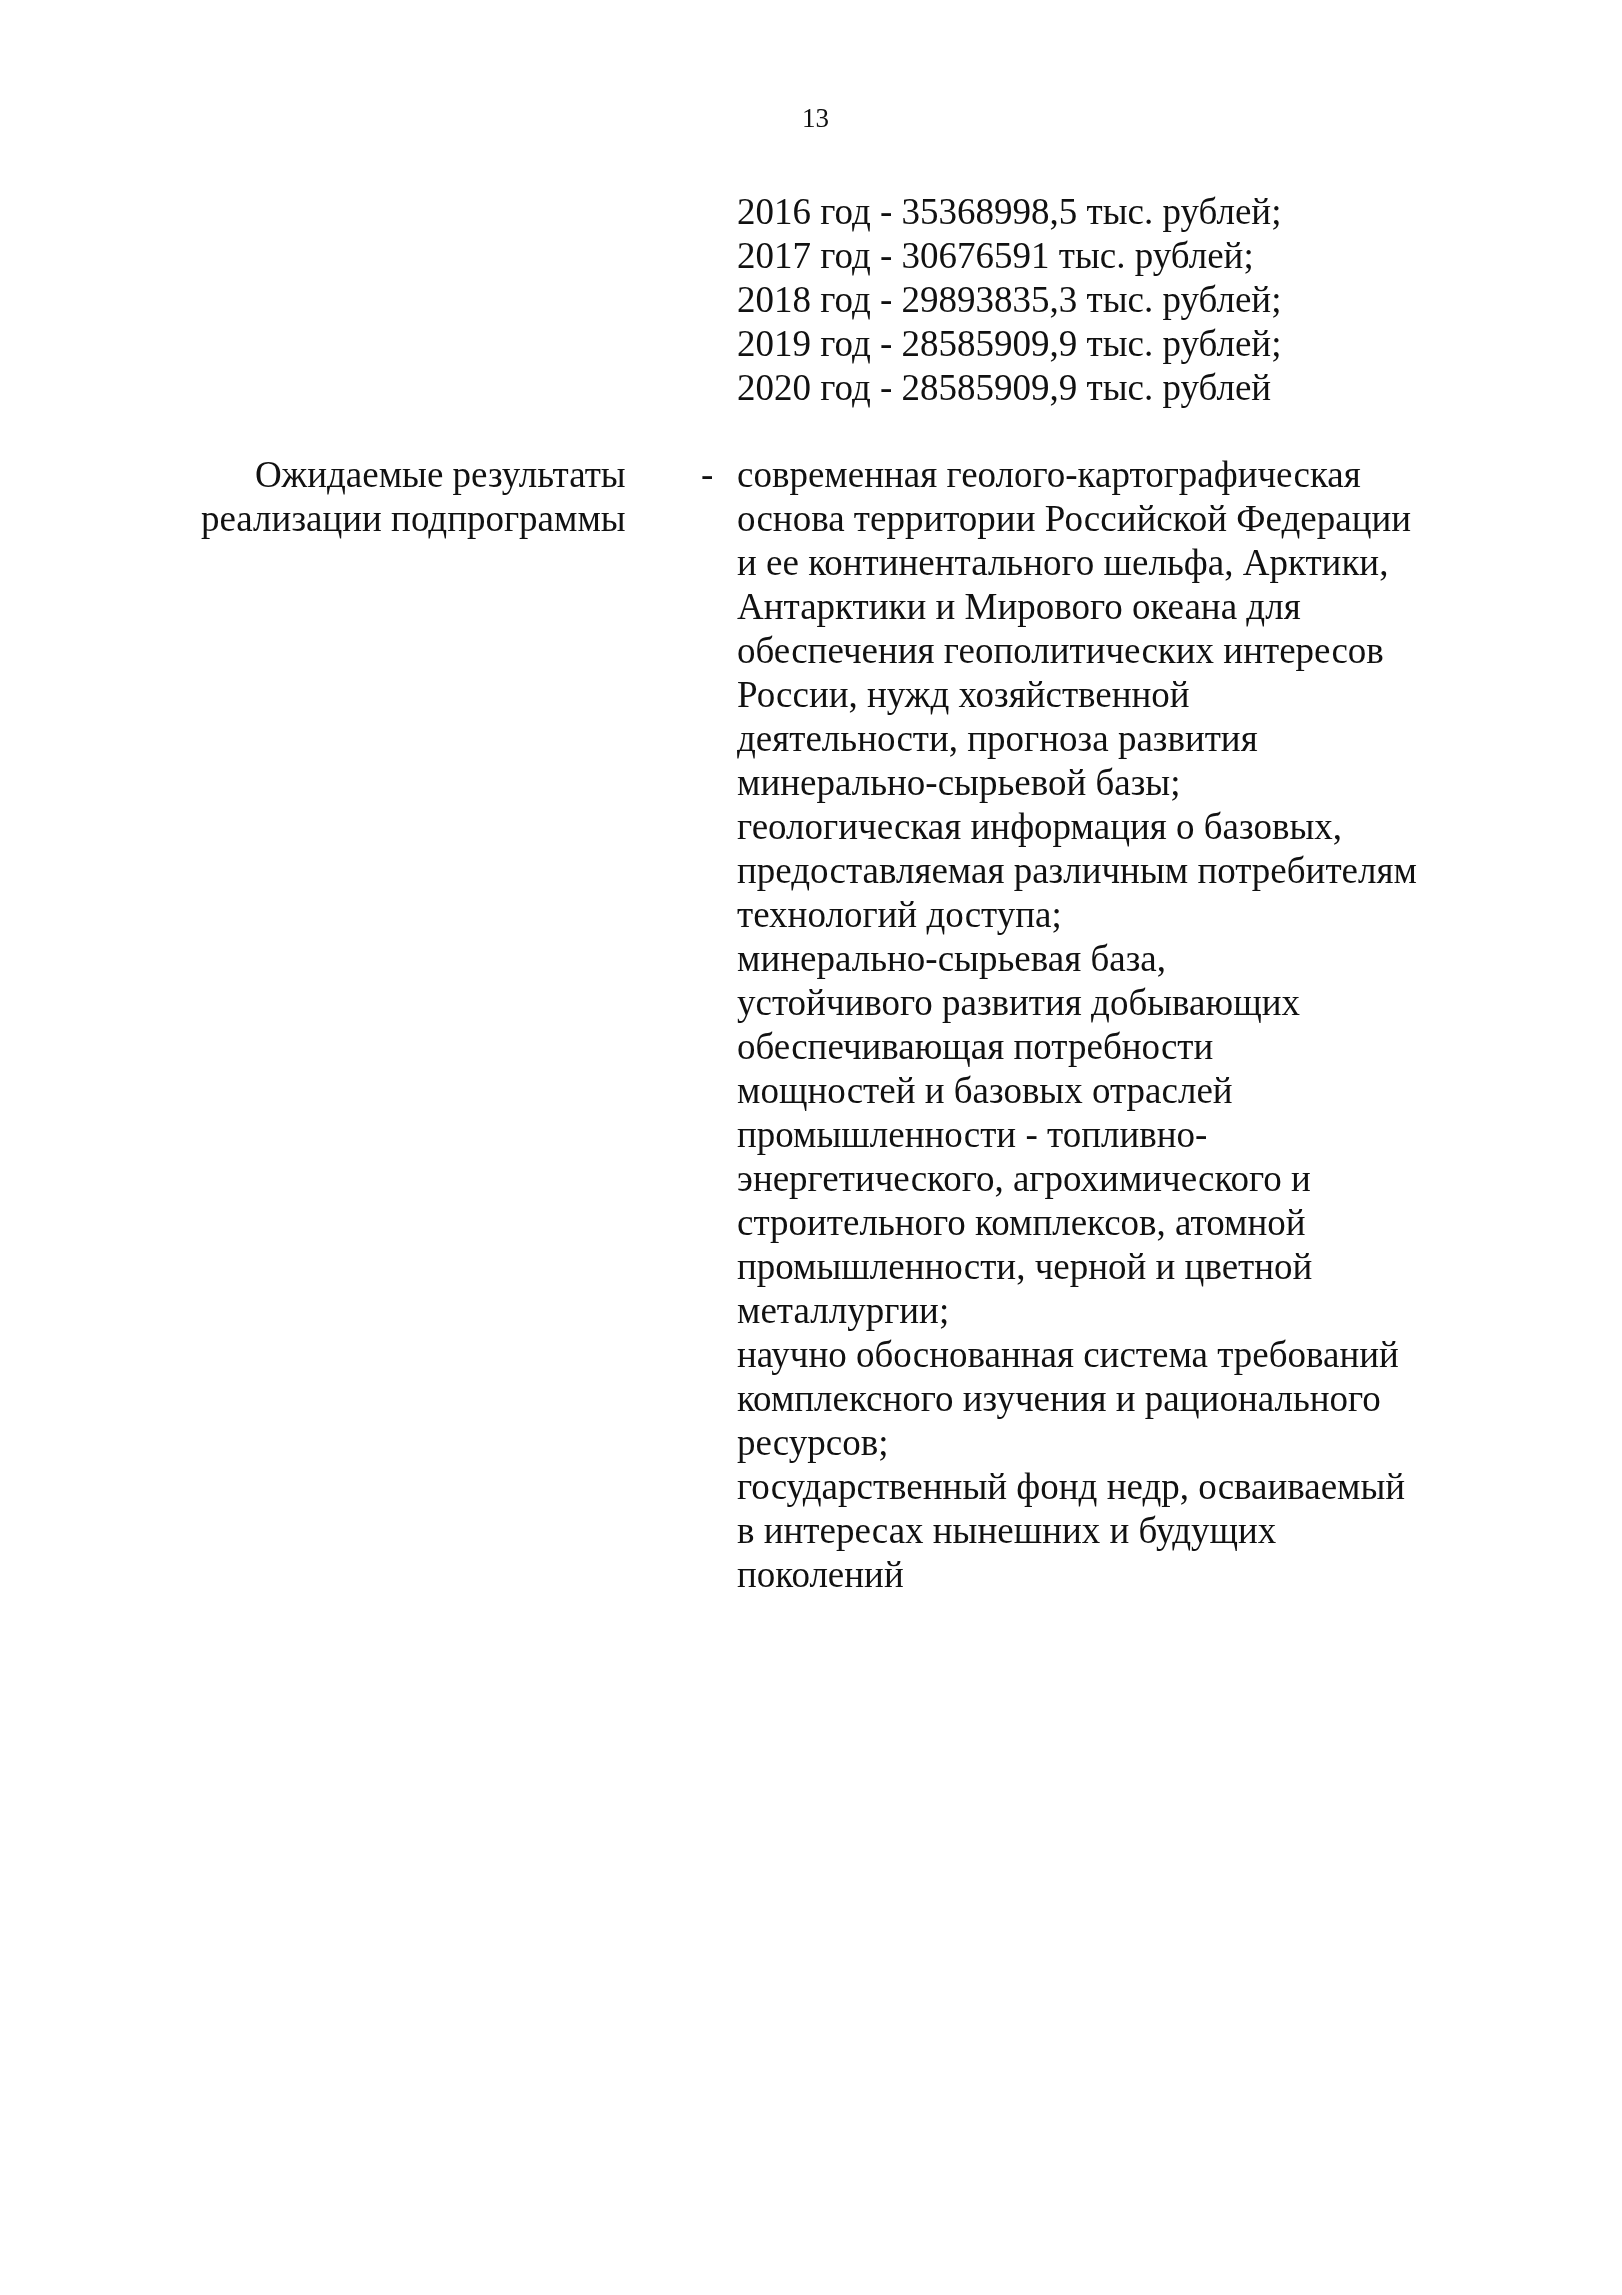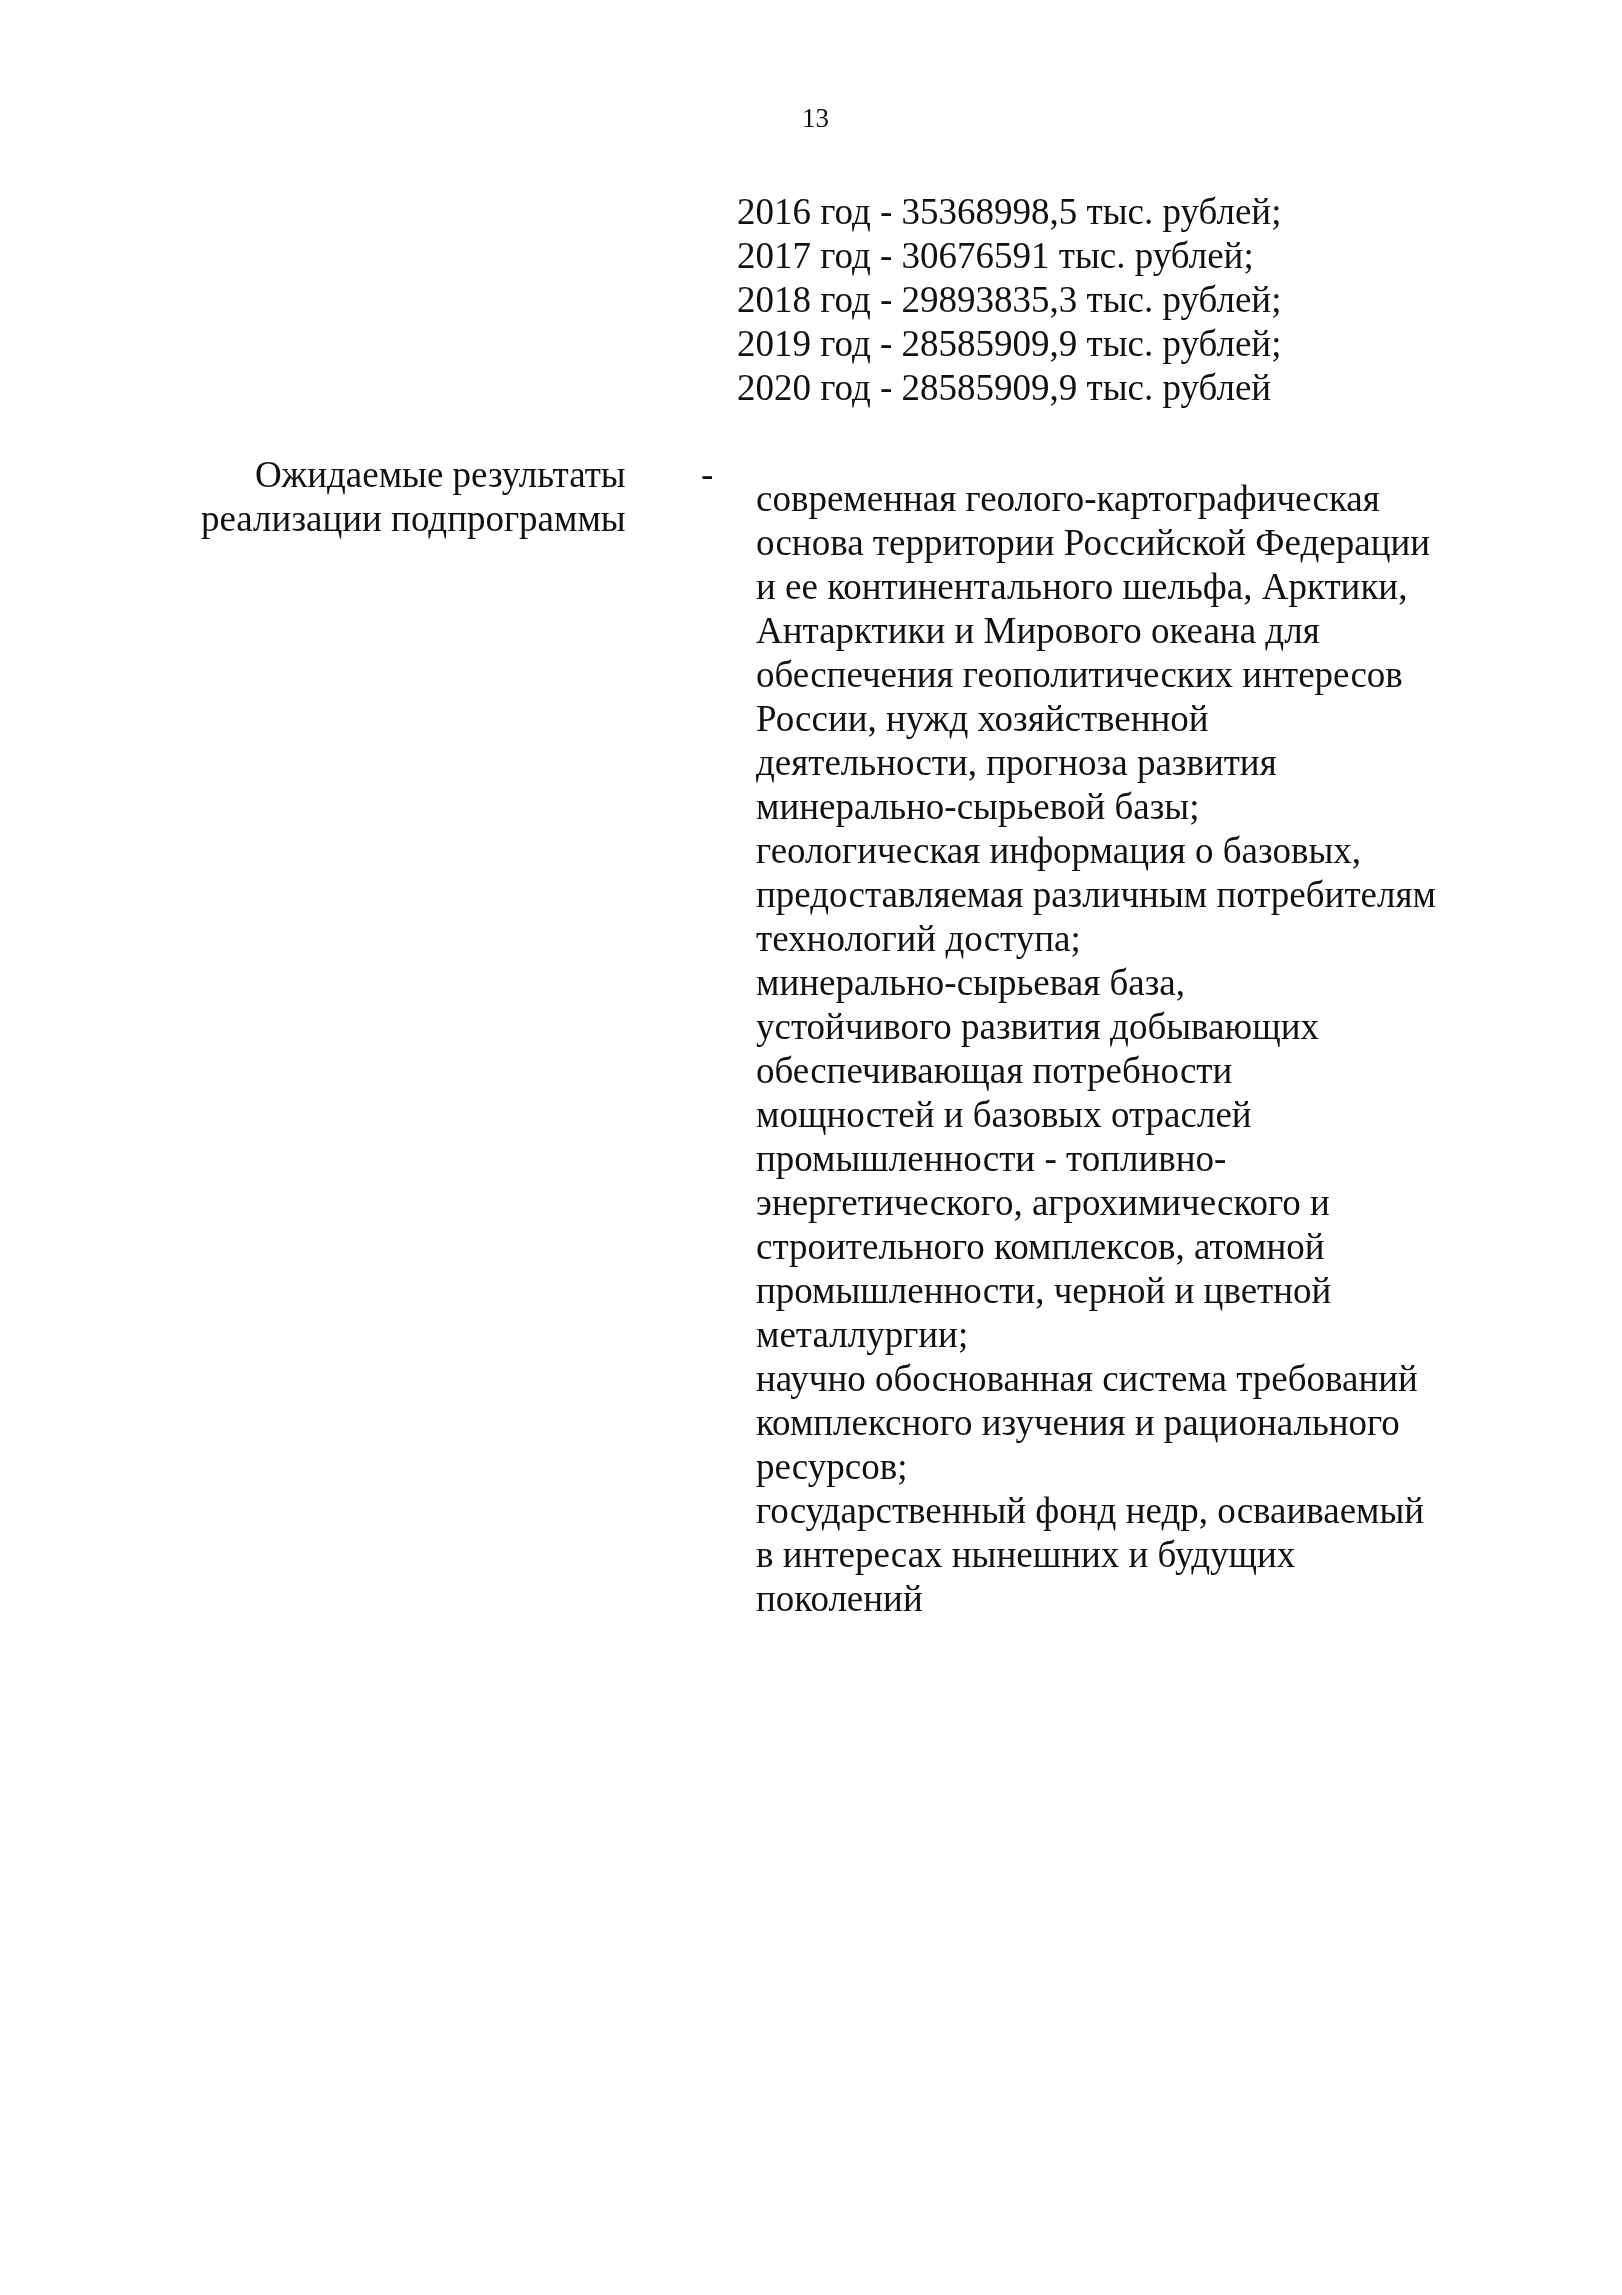--- a/index.html
+++ b/index.html
@@ -53,26 +53,25 @@
     }
     .results-dash {
       position: absolute;
       left: 701px;
       top: 0;
       font-size: 37px;
       line-height: 44px;
     }
     .results-content {
       position: absolute;
-      left: 756px;
+      left: 737px;
       top: 0;
       font-size: 37px;
       line-height: 44px;
       white-space: nowrap;
-      margin-top: 24px;
     }
     .results-content .line {
       display: block;
     }
   </style>
 </head>
 <body>
 
 <div class="page-number">13</div>
 

